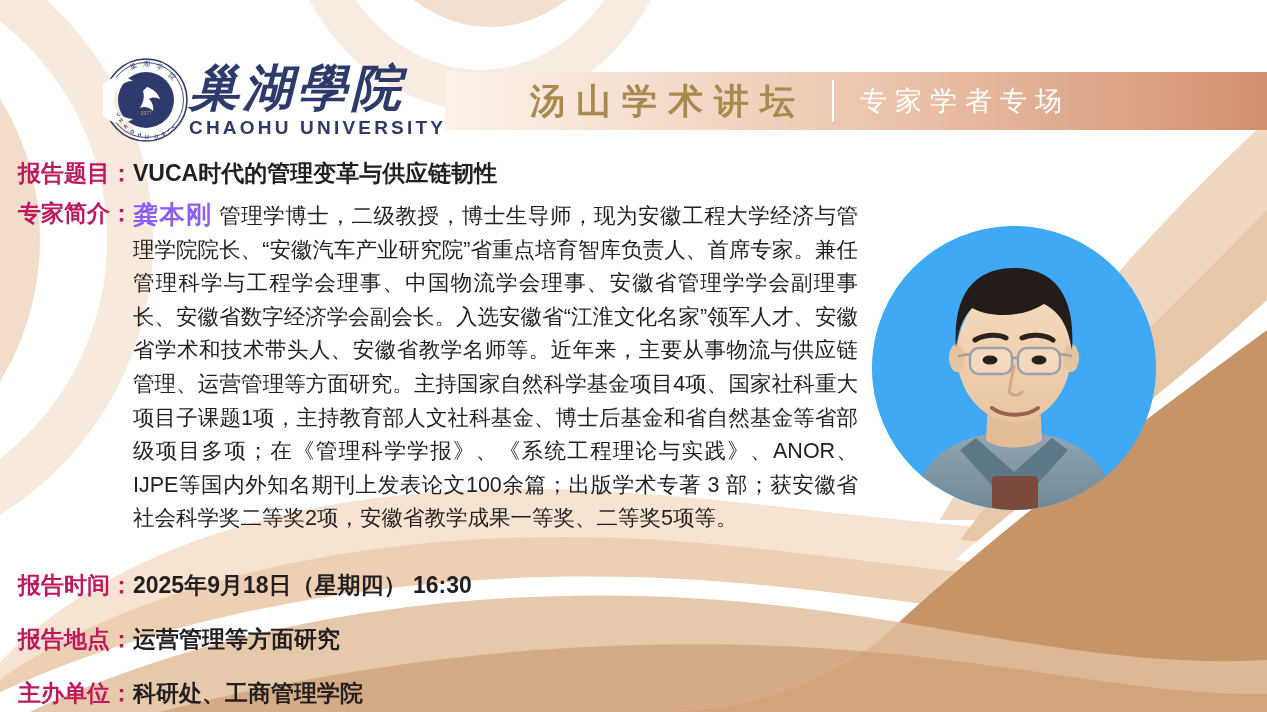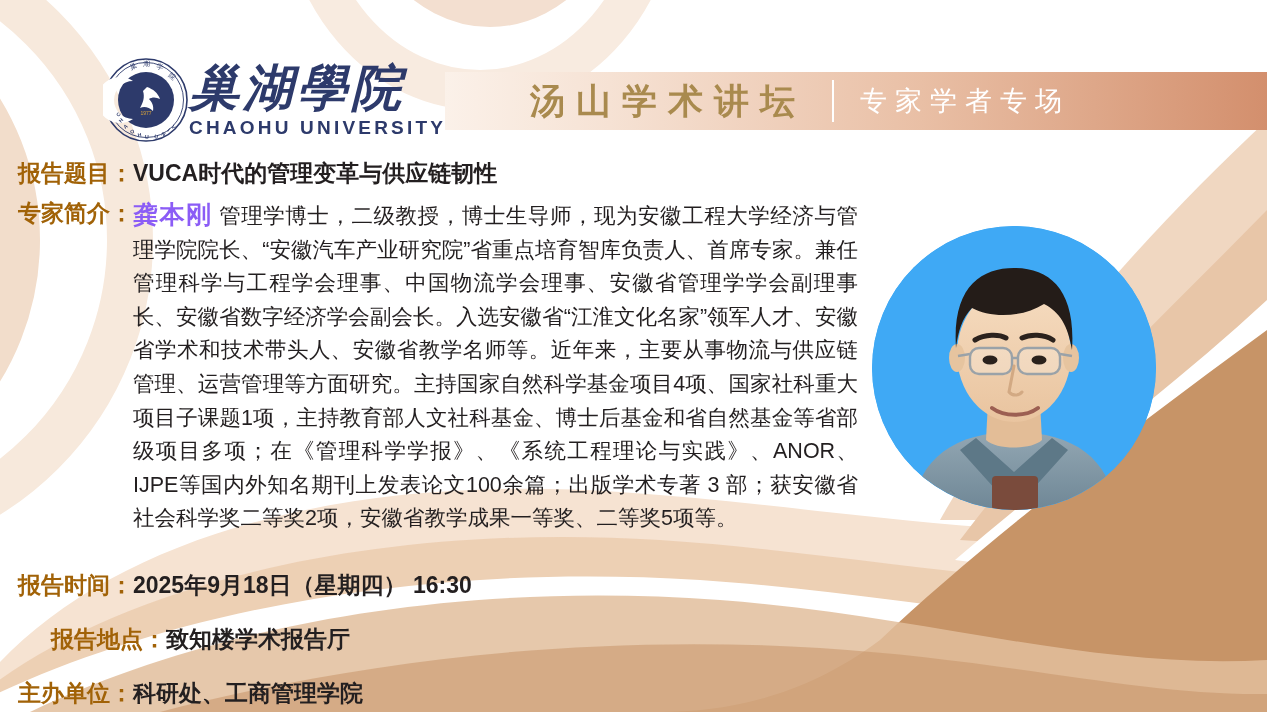--- a/index.html
+++ b/index.html
@@ -67,35 +67,35 @@
   .banner-sub{
     font-family:"Liberation Serif","DejaVu Serif",serif;
     font-size:27px;font-weight:400;
     color:#ffffff;letter-spacing:8px;
     white-space:nowrap;
   }
 
   
   .row{position:absolute;display:flex;align-items:flex-start;}
   .label{
-    color:#a16207;
+    color:#be185d;
     font-size:23px;font-weight:700;
     white-space:nowrap;flex:none;
     letter-spacing:0px;
   }
   .value{
     color:#231f20;
     font-size:23px;font-weight:700;
     white-space:nowrap;
   }
 
   #row-title{left:18px;top:158px;}
   #row-bio{left:18px;top:198px;width:880px;align-items:flex-start;}
   #row-time{left:18px;top:570px;}
-  #row-place{left:18px;top:624px;margin-left:33px;}
+  #row-place{left:18px;top:624px;}
   #row-host{left:18px;top:678px;}
 
   .bio-body{
     width:725px;
     font-size:21.5px;
     line-height:33.6px;
     color:#231f20;
     font-weight:400;
     text-align:justify;
     text-justify:inter-character;
@@ -259,21 +259,21 @@
     </svg>
   </div>
 
   <div class="row" id="row-time">
     <span class="label">报告时间：</span>
     <span class="value">2025年9月18日（星期四） 16:30</span>
   </div>
 
   <div class="row" id="row-place">
     <span class="label">报告地点：</span>
-    <span class="value">致知楼学术报告厅</span>
+    <span class="value">运营管理等方面研究</span>
   </div>
 
   <div class="row" id="row-host">
     <span class="label">主办单位：</span>
     <span class="value">科研处、工商管理学院</span>
   </div>
 
 </div>
 
 </body></html>

